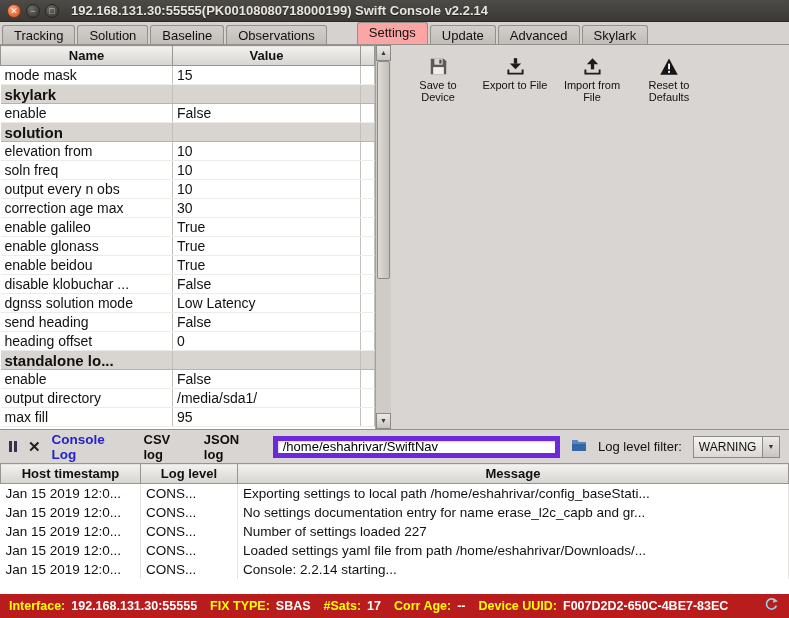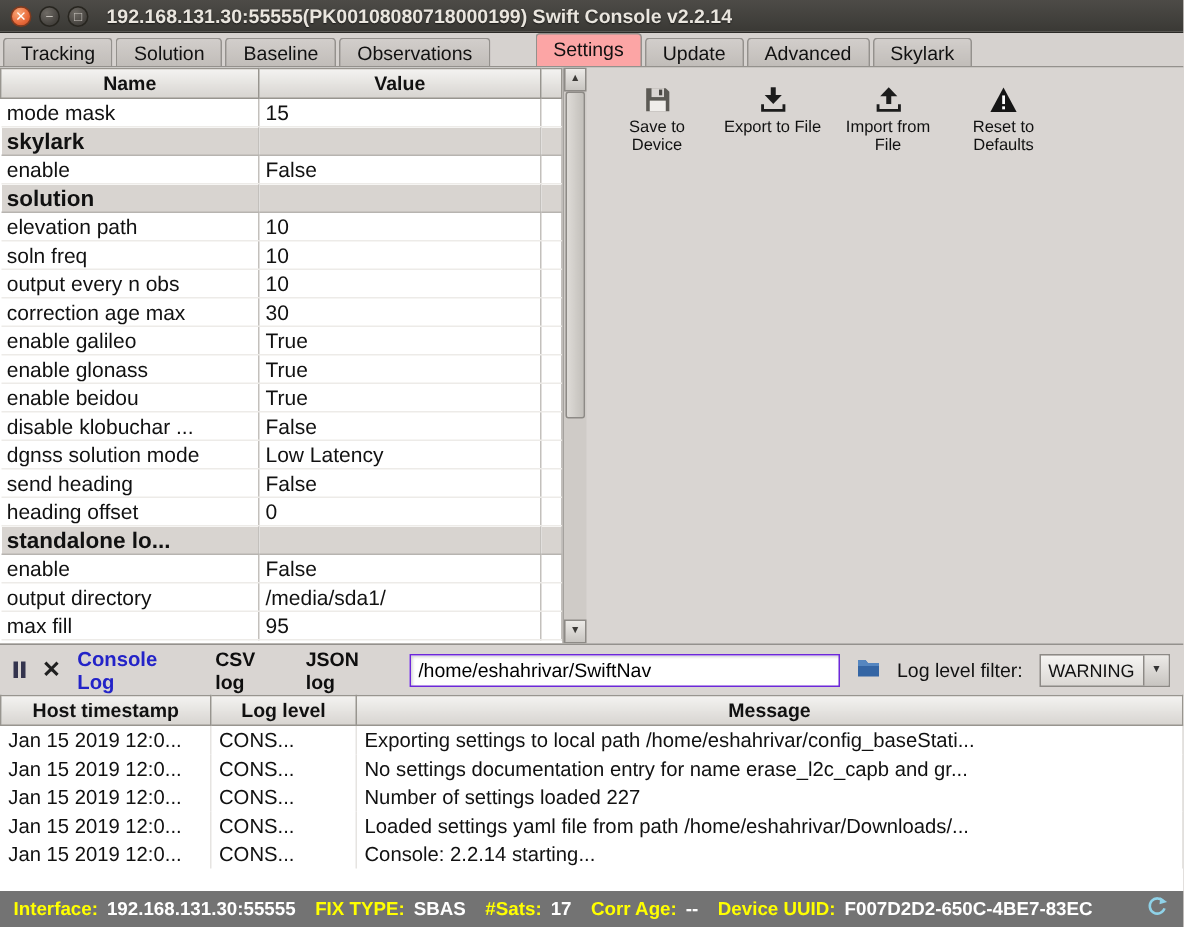--- a/index.html
+++ b/index.html
@@ -71,40 +71,40 @@
   .adv-label { width:100px; font-size:13px; line-height:1.15; }
 
   
   .log-toolbar { flex:0 0 34px; background:#d9d5d2; border-top:1px solid #94918d;
     display:flex; align-items:center; padding:0 9px; gap:11px; }
   .pause-icon { display:flex; gap:2px; cursor:default; }
   .pause-icon i { width:3px; height:11px; background:#34344e; display:block; }
   .clear-icon { font-size:15px; font-weight:bold; color:#202020; line-height:1; cursor:default; }
   .console-log-label { color:#2323c8; font-weight:bold; font-size:13.5px; cursor:default; }
   .log-btn { font-weight:bold; font-size:13px; color:#0e0e0e; cursor:default; }
-  .path-input { width:290px; height:22px; border:1px solid #6d28d9; padding:0 5px;
+  .path-input { width:290px; height:22px; border:5px solid #6d28d9; padding:0 5px;
     font-size:13px; font-family:"Liberation Sans",sans-serif;
     box-shadow:inset 1px 1px 2px rgba(0,0,0,.18); background:#fff; }
   .filter-label { font-size:13px; white-space:nowrap; }
   .combo { width:88px; height:22px; border:1px solid #8d8a86; background:linear-gradient(#f6f5f3,#dbd8d4);
     display:flex; align-items:center; padding-left:5px; font-size:12px; cursor:default; }
   .combo .arrow-box { margin-left:auto; width:17px; height:100%; border-left:1px solid #8d8a86;
     display:flex; align-items:center; justify-content:center; font-size:7px; color:#333;
     background:linear-gradient(#eceae7,#c8c5c1); }
 
   
   .log-area { flex:1; background:#fff; overflow:hidden; }
   table.log { border-collapse:collapse; width:100%; table-layout:fixed; }
   table.log th { height:20px; background:linear-gradient(#f3f2f0,#d7d4d0);
     border:1px solid #98958f; font-size:13px; font-weight:bold; padding:0; }
   table.log td { height:19px; padding:0 5px; font-size:13.5px; white-space:nowrap;
     overflow:hidden; border-right:1px solid #e6e4e1; }
 
   
-  .statusbar { flex:0 0 24px; background:#737373; display:flex; align-items:center;
+  .statusbar { flex:0 0 24px; background:#b91c1c; display:flex; align-items:center;
     padding:0 9px; gap:3px; }
   .status-item { display:flex; gap:6px; font-size:12.5px; font-weight:bold; white-space:nowrap; }
   .status-label { color:#ffff00; }
   .status-value { color:#ffffff; }
   .sync-icon { margin-left:auto; cursor:default; }
 </style>
 </head>
 <body>
 
 <div class="window">
@@ -160,21 +160,21 @@
                 <td>enable</td>
                 <td>False</td>
                 <td></td>
               </tr>
               <tr class="section">
                 <td>solution</td>
                 <td></td>
                 <td></td>
               </tr>
               <tr>
-                <td>elevation path</td>
+                <td>elevation from</td>
                 <td>10</td>
                 <td></td>
               </tr>
               <tr>
                 <td>soln freq</td>
                 <td>10</td>
                 <td></td>
               </tr>
               <tr>
                 <td>output every n obs</td>

